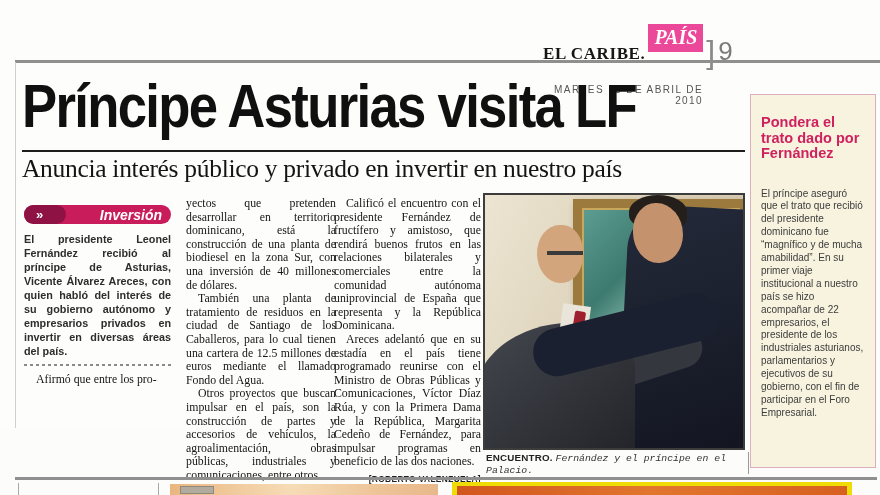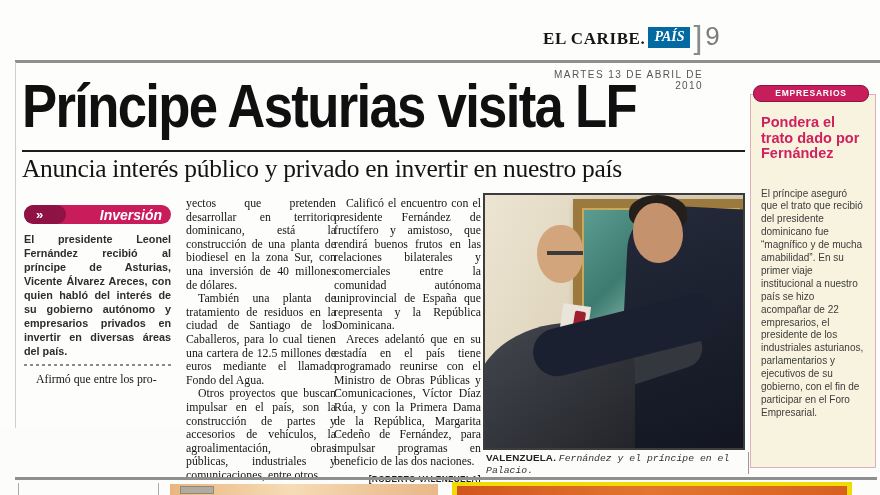--- a/index.html
+++ b/index.html
@@ -3,21 +3,21 @@
 <meta charset="utf-8">
 <style>
   html,body{margin:0;padding:0;}
   body{width:880px;height:495px;overflow:hidden;background:#fcfcfb;font-family:"Liberation Sans",sans-serif;}
   .page{position:relative;width:880px;height:428px;background:#fdfdfc;}
 
   
   .masthead{position:absolute;left:543px;top:24px;width:200px;}
   .mast-line{display:flex;align-items:flex-end;gap:3px;}
   .brand{font-family:"Liberation Serif",serif;font-weight:bold;font-size:17px;letter-spacing:.6px;color:#161616;}
-  .pais-box{background:#0369a1;color:#fff;font-family:"Liberation Serif",serif;font-weight:bold;font-style:italic;font-size:14px;padding:2px 6px 3px;margin-bottom:1px;}
+  .pais-box{background:#ec4899;color:#fff;font-family:"Liberation Serif",serif;font-weight:bold;font-style:italic;font-size:20px;padding:2px 6px 3px;margin-bottom:12px;}
   .bracket{color:#8a8a8a;font-size:32px;line-height:24px;font-weight:400;}
   .pagenum{color:#7c7c7c;font-size:26px;line-height:25px;}
   .mast-date{font-size:10px;letter-spacing:1.4px;color:#555;margin-top:20px;width:160px;text-align:right;}
 
   .rule-top{position:absolute;left:15px;right:0;top:60px;height:3px;background:#8f8f8f;}
   .edge-left{position:absolute;left:15px;top:62px;bottom:0;width:1px;background:#cfcfcd;}
 
   
   .headline{position:absolute;left:22px;top:70px;width:900px;font-size:62px;line-height:72px;font-weight:bold;letter-spacing:-2px;color:#101010;transform:scaleX(.85);transform-origin:0 0;white-space:nowrap;}
   .headline-rule{position:absolute;left:22px;top:150px;width:723px;height:2px;background:#1d1d1d;}
@@ -125,30 +125,29 @@
     <div class="p-left-arm"></div>
     <div class="p-left-body"></div>
     <div class="p-left-head"></div>
     <div class="p-left-glasses"></div>
     <div class="p-left-shirt"></div>
     <div class="p-left-tie"></div>
     <div class="p-right-arm"></div>
   </div>
 
   <div class="caption">
-    <span class="cap-label">VALENZUELA.</span>
+    <span class="cap-label">ENCUENTRO.</span>
     <span class="cap-text">Fernández y el príncipe en el Palacio.</span>
   </div>
   <div class="cap-sep"></div>
 
   <div class="sidebar-box">
     <div class="sb-title">Pondera el trato dado por Fernández</div>
     <div class="sb-body">El príncipe aseguró que el trato que recibió del presidente dominicano fue “magnífico y de mucha amabilidad”. En su primer viaje institucional a nuestro país se hizo acompañar de 22 empresarios, el presidente de los industriales asturianos, parlamentarios y ejecutivos de su gobierno, con el fin de participar en el Foro Empresarial.</div>
   </div>
-  <div class="sidebar-tag">EMPRESARIOS</div>
 
   <div class="rule-bottom"></div>
   <div class="stub-a"></div>
   <div class="stub-b"></div>
   <div class="ad-photo-strip">
     <div class="ad-logo"></div>
   </div>
   <div class="ad-yellow">
     <div class="ad-yellow-inner"></div>
   </div>

